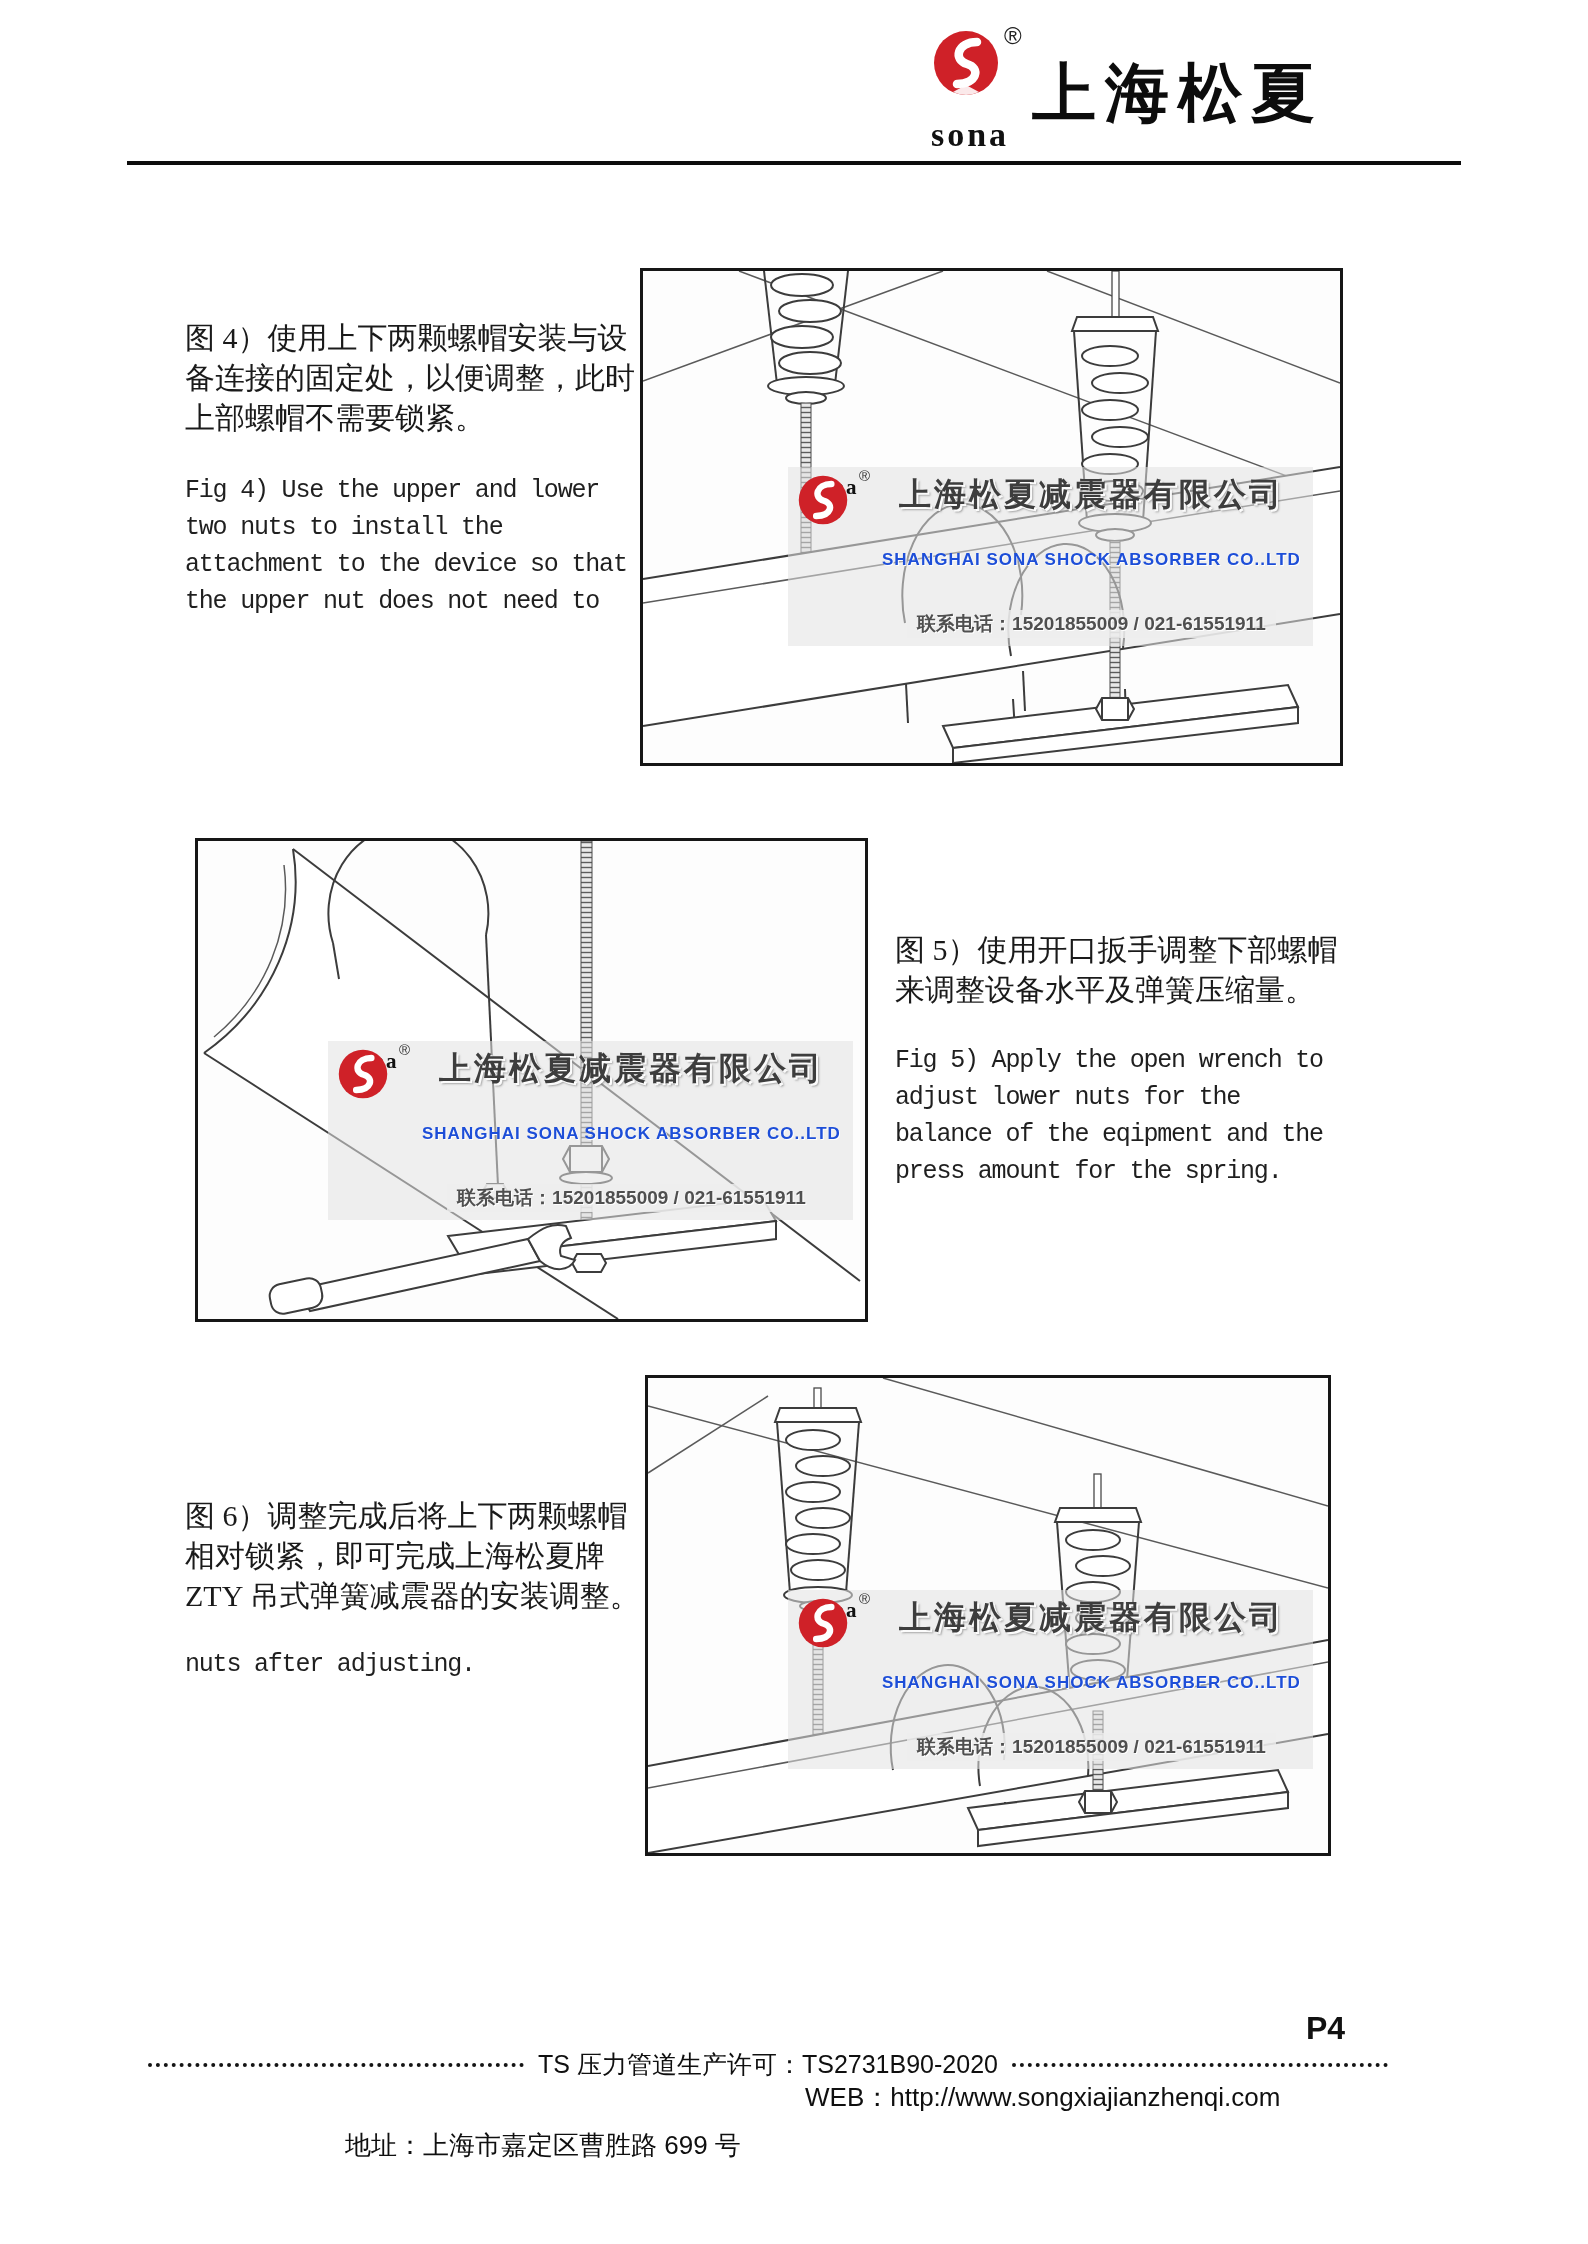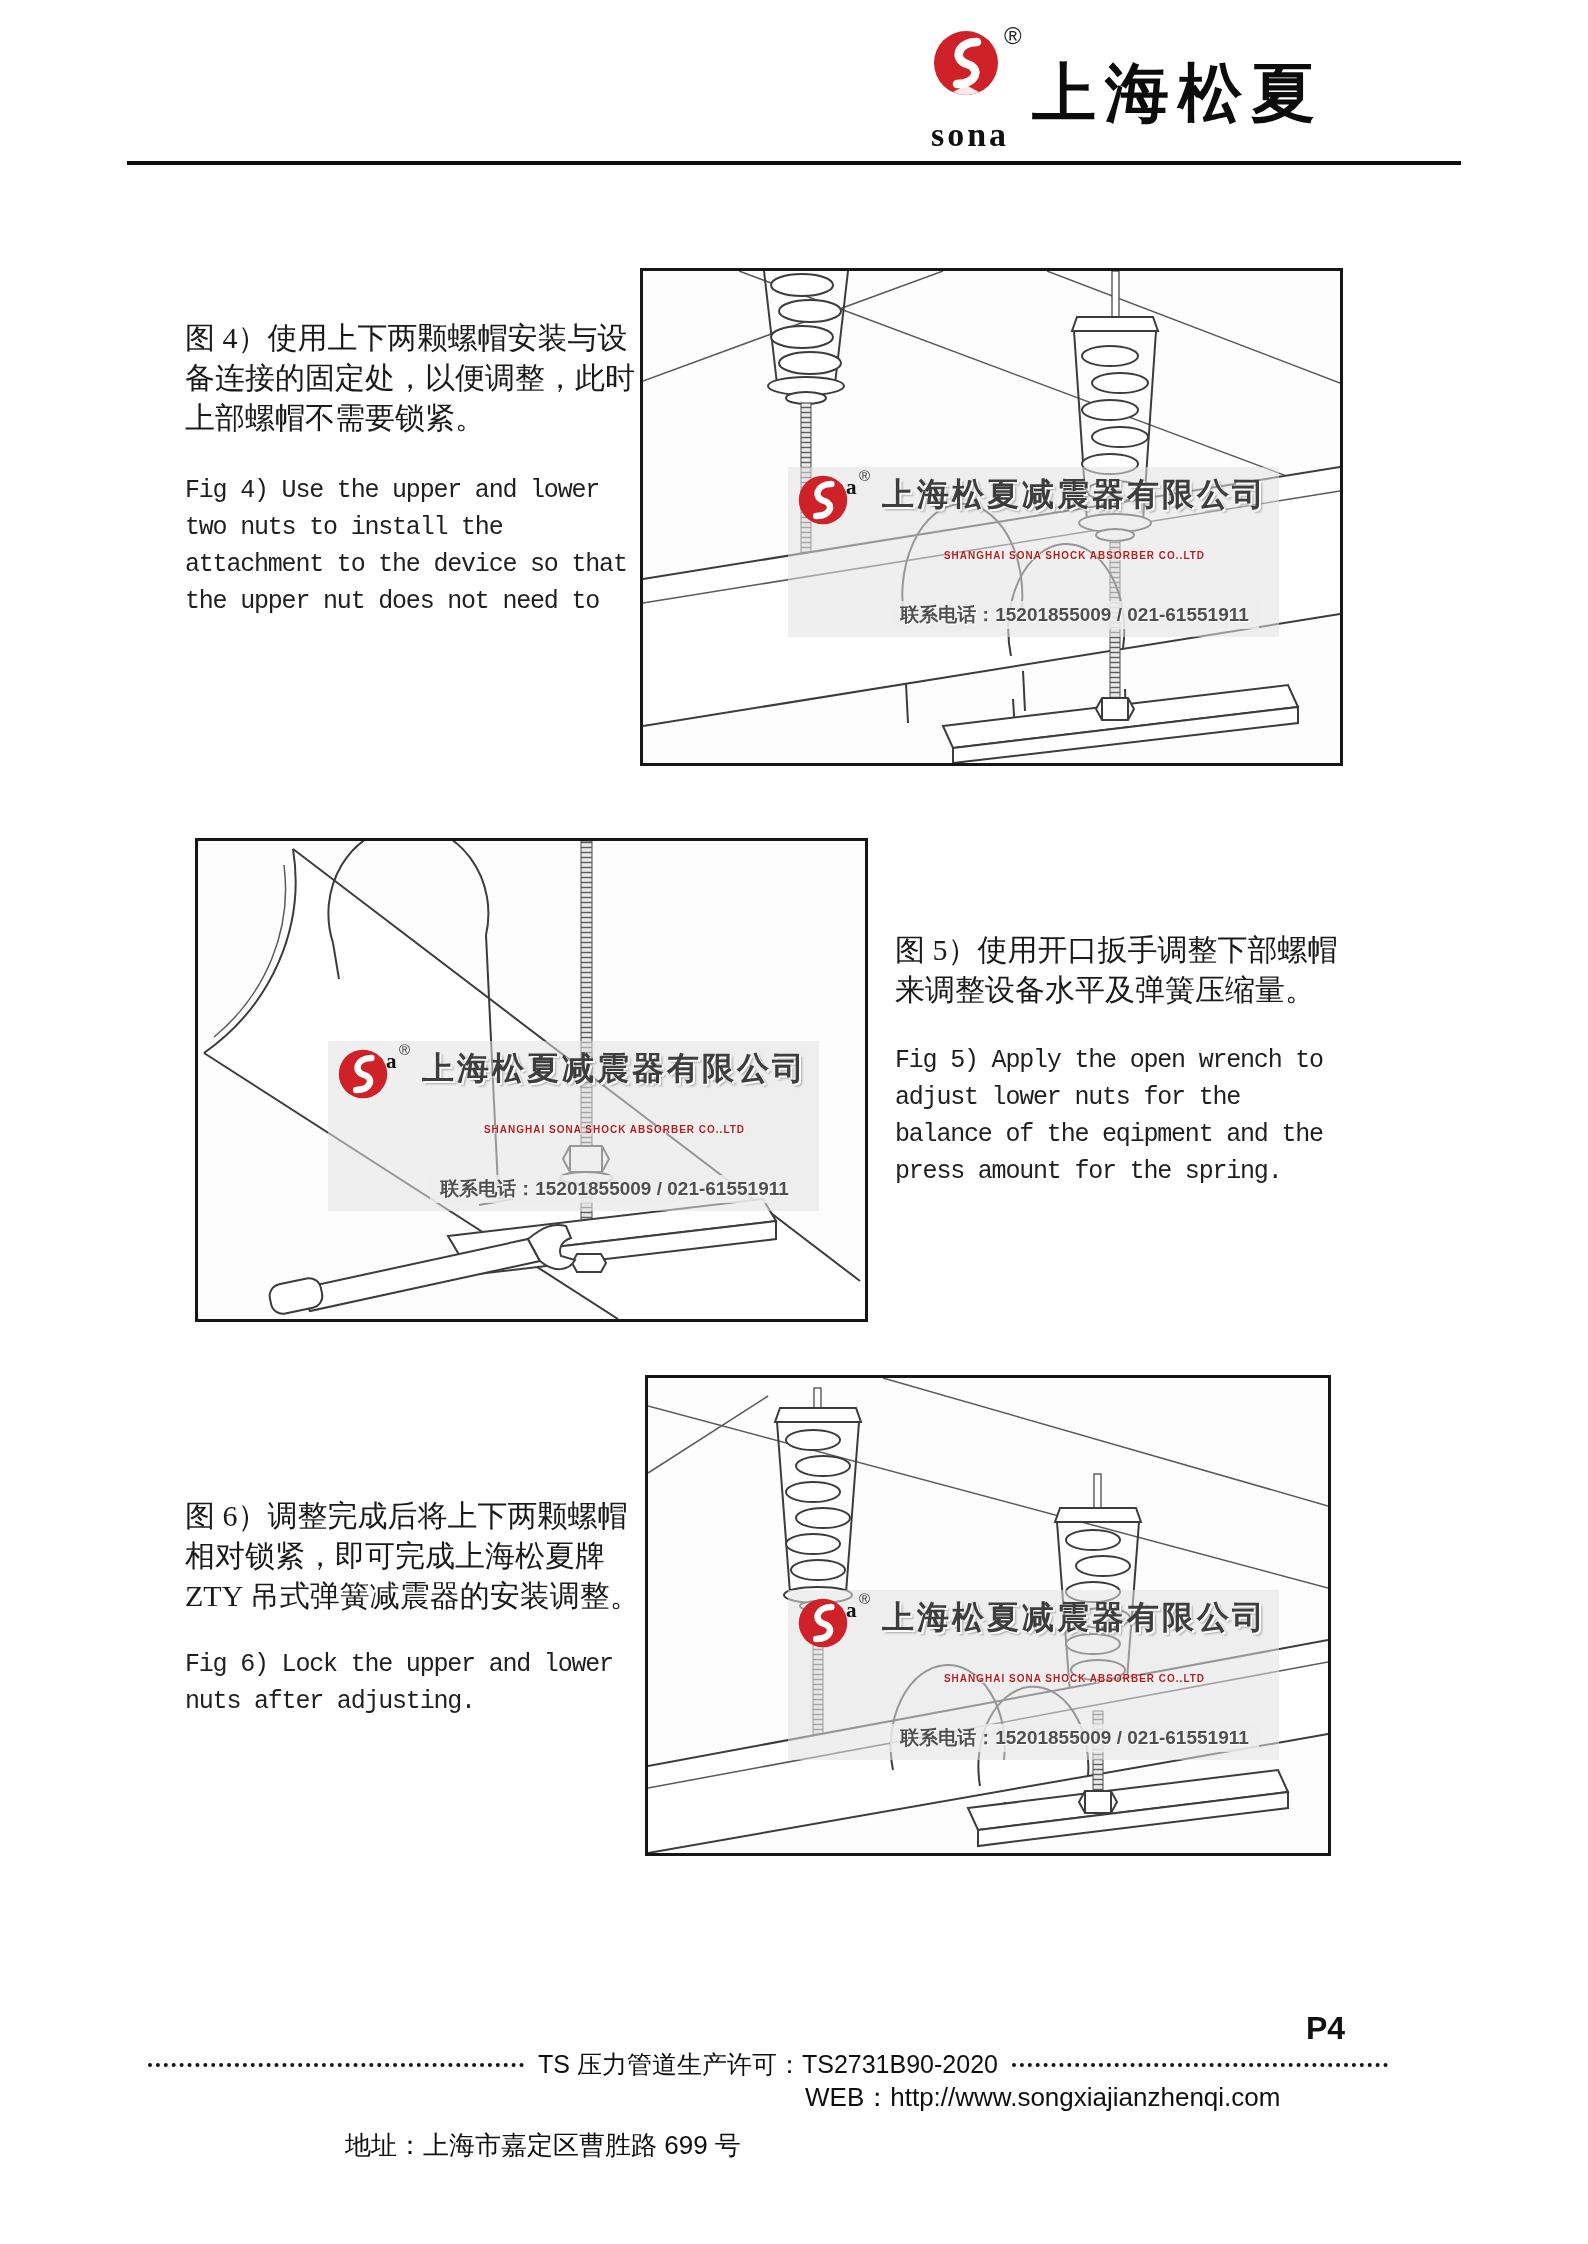--- a/index.html
+++ b/index.html
@@ -28,22 +28,22 @@
 
   
   .wm{position:absolute;display:flex;align-items:flex-start;gap:12px;
       background:rgba(226,226,226,0.55);padding:6px 12px 8px 10px;}
   .wm-logo{position:relative;width:72px;flex:0 0 72px;text-align:center;}
   .wm-logo svg{width:50px;height:50px;display:block;margin:2px auto 0;}
   .wm-reg{position:absolute;right:0px;top:-6px;font-size:15px;color:#333;font-family:"Liberation Sans",sans-serif;}
   .wm-sona{font-family:"Liberation Serif",serif;font-weight:bold;font-size:21px;letter-spacing:2px;color:#111;margin-top:2px;}
   .wm-cn{font-family:"Liberation Sans",sans-serif;font-weight:bold;font-size:32px;letter-spacing:3px;
          color:#3d3d3d;white-space:nowrap;text-shadow:2px 2px 0 rgba(255,255,255,.95),3px 3px 2px rgba(110,110,110,.55);}
-  .wm-en{font-family:"Liberation Sans",sans-serif;font-weight:bold;font-size:10px;letter-spacing:1px;
-         color:#b91c1c;white-space:nowrap;margin-top:1px;text-shadow:1px 1px 0 #fff;}
+  .wm-en{font-family:"Liberation Sans",sans-serif;font-weight:bold;font-size:17px;letter-spacing:1px;
+         color:#1d4ed8;white-space:nowrap;margin-top:1px;text-shadow:1px 1px 0 #fff;}
   .wm-phone{font-family:"Liberation Sans",sans-serif;font-weight:bold;font-size:19px;color:#4f4f4f;
             white-space:nowrap;margin-top:8px;text-align:center;text-shadow:1px 1px 0 #fff;
             background:rgba(238,238,238,.8);display:inline-block;padding:1px 10px;}
   .wm-textcol{display:flex;flex-direction:column;align-items:center;gap:32px;}
 
   
   .page-num{position:absolute;left:1306px;top:1986px;font-family:"Liberation Sans",sans-serif;
             font-size:32px;font-weight:600;color:#111;margin-top:24px;}
   .cert-row{position:absolute;left:148px;top:2048px;width:1240px;display:flex;align-items:center;gap:14px;
             font-family:"Liberation Sans",sans-serif;font-size:25px;font-weight:500;color:#0f0f0f;white-space:nowrap;}
@@ -239,21 +239,20 @@
     <span class="ln">balance of the eqipment and the</span>
     <span class="ln">press amount for the spring.</span>
   </div>
 
   <div class="tb tb-cn" style="left:185px;top:1496px;">
     <span class="ln">图 6）调整完成后将上下两颗螺帽</span>
     <span class="ln">相对锁紧，即可完成上海松夏牌</span>
     <span class="ln">ZTY 吊式弹簧减震器的安装调整。</span>
   </div>
   <div class="tb tb-en" style="left:185px;top:1646px;">
-    <span class="ln">Fig 6) Lock the upper and lower</span>
     <span class="ln">nuts after adjusting.</span>
   </div>
 
   <figure class="figbox" style="left:645px;top:1375px;width:686px;height:481px;margin:0;">
     <svg viewBox="0 0 680 475">
       <defs>
         <pattern id="thr3" width="10" height="5" patternUnits="userSpaceOnUse">
           <rect width="10" height="5" fill="#e9e9e9"></rect>
             <line x1="0" y1="1.5" x2="10" y2="1.5" stroke="#5c5c5c" stroke-width="1.4"></line>
         </pattern>

